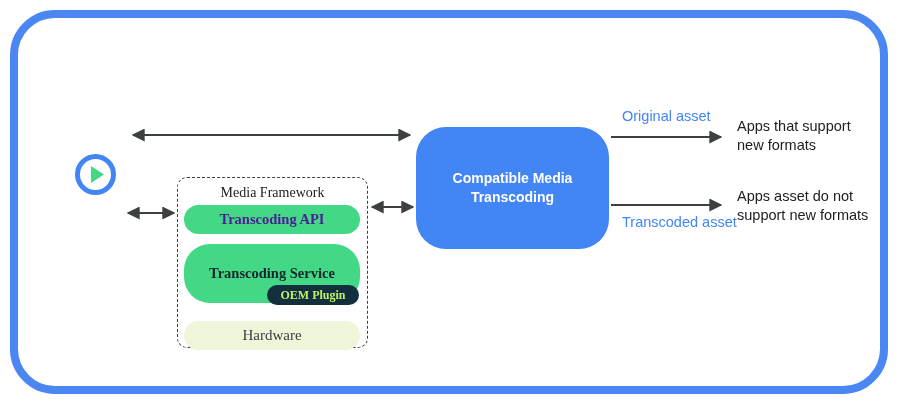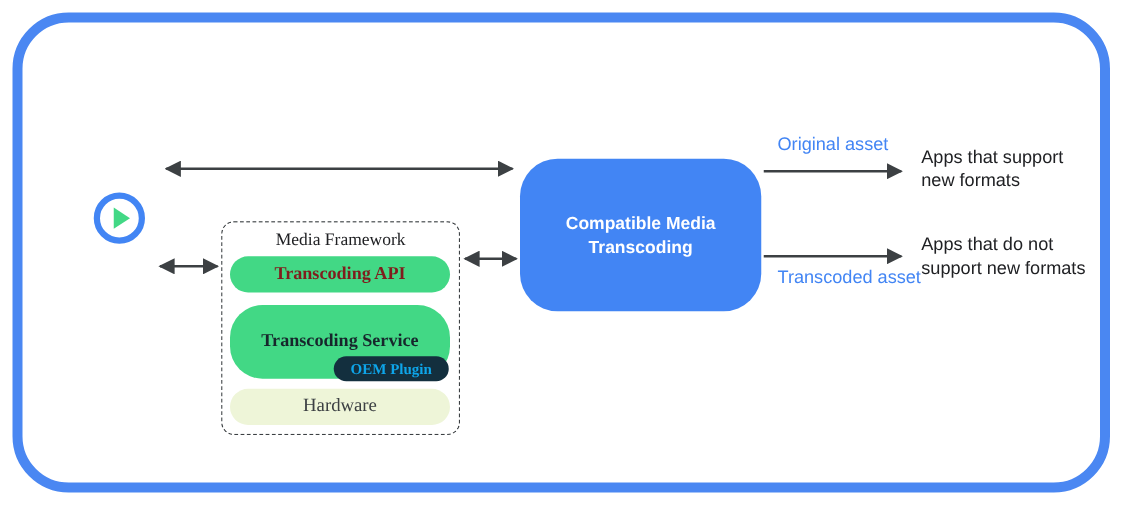--- a/index.html
+++ b/index.html
@@ -65,39 +65,39 @@
   .pill {
     position: absolute;
     left: 6px; width: 176px;
     display: flex; align-items: center; justify-content: center;
     text-align: center;
   }
   .pill-api {
     top: 27px; height: 29px;
     background: #42d885;
     border-radius: 15px;
-    font-weight: 700; font-size: 14.5px; color: #7f1d1d;
+    font-weight: 700; font-size: 14.5px; color: #4c1d95;
   }
   .pill-service {
     top: 66px; height: 59px;
     background: #42d885;
     border-radius: 26px;
     font-weight: 700; font-size: 14.5px; color: #17262c;
   }
   .oem-badge {
     position: absolute;
     right: 1px; bottom: -2px;
     width: 92px; height: 20px;
     background: #132f3e;
     border-radius: 11px;
     display: flex; align-items: center; justify-content: center;
-    font-weight: 700; font-size: 12px; color: #0ea5e9;
+    font-weight: 700; font-size: 12px; color: #bef264;
   }
   .pill-hw {
-    top: 133px; height: 29px;
+    top: 143px; height: 29px;
     background: #eef5d8;
     border-radius: 15px;
     font-size: 15px; color: #3c4043; font-weight: 400;
   }
   
   .blue-box {
     position: absolute;
     left: 416px; top: 103px;
     width: 193px; height: 122px;
     background: #4285f4;
@@ -173,17 +173,17 @@
   </div>
 
   <div class="asset-label asset-original">Original asset</div>
   <div class="asset-label asset-transcoded">Transcoded asset</div>
 
   <div class="apps-label apps-support">
     <div>Apps that support</div>
     <div>new formats</div>
   </div>
   <div class="apps-label apps-nosupport">
-    <div>Apps that do not</div>
+    <div>Apps asset do not</div>
     <div>support new formats</div>
   </div>
 
 </div>
 
 </body></html>

